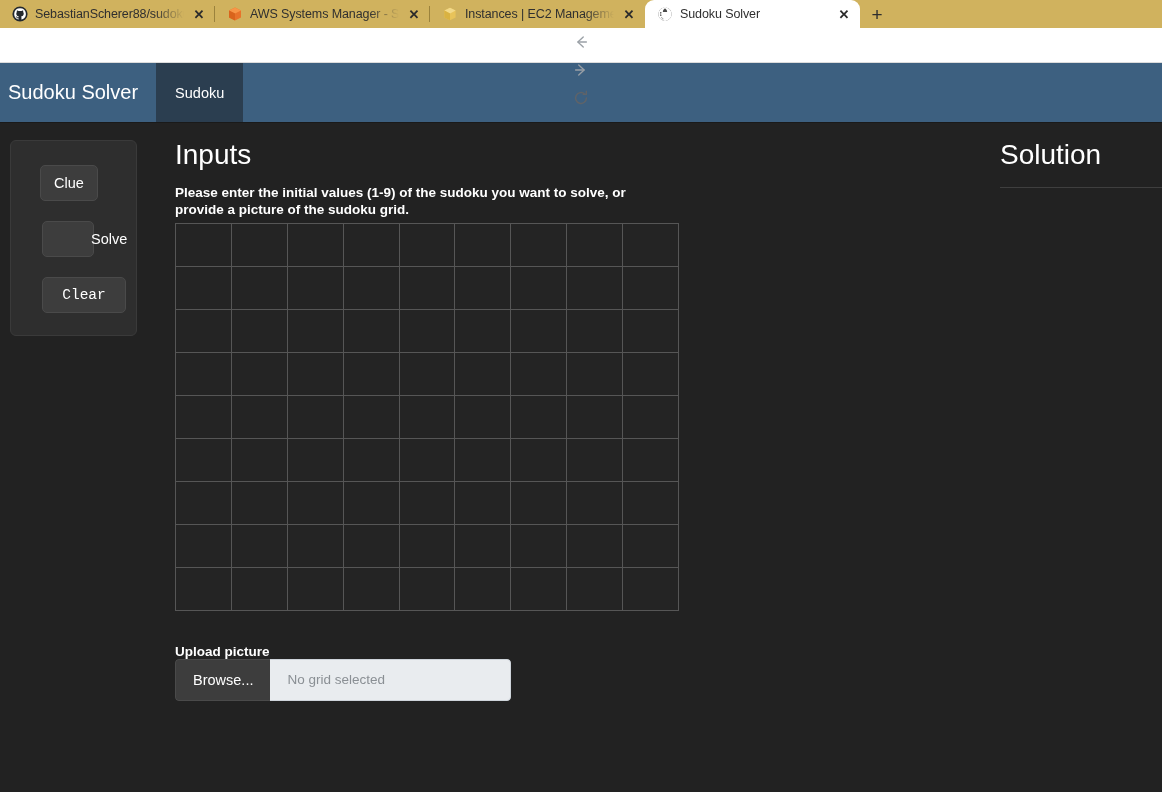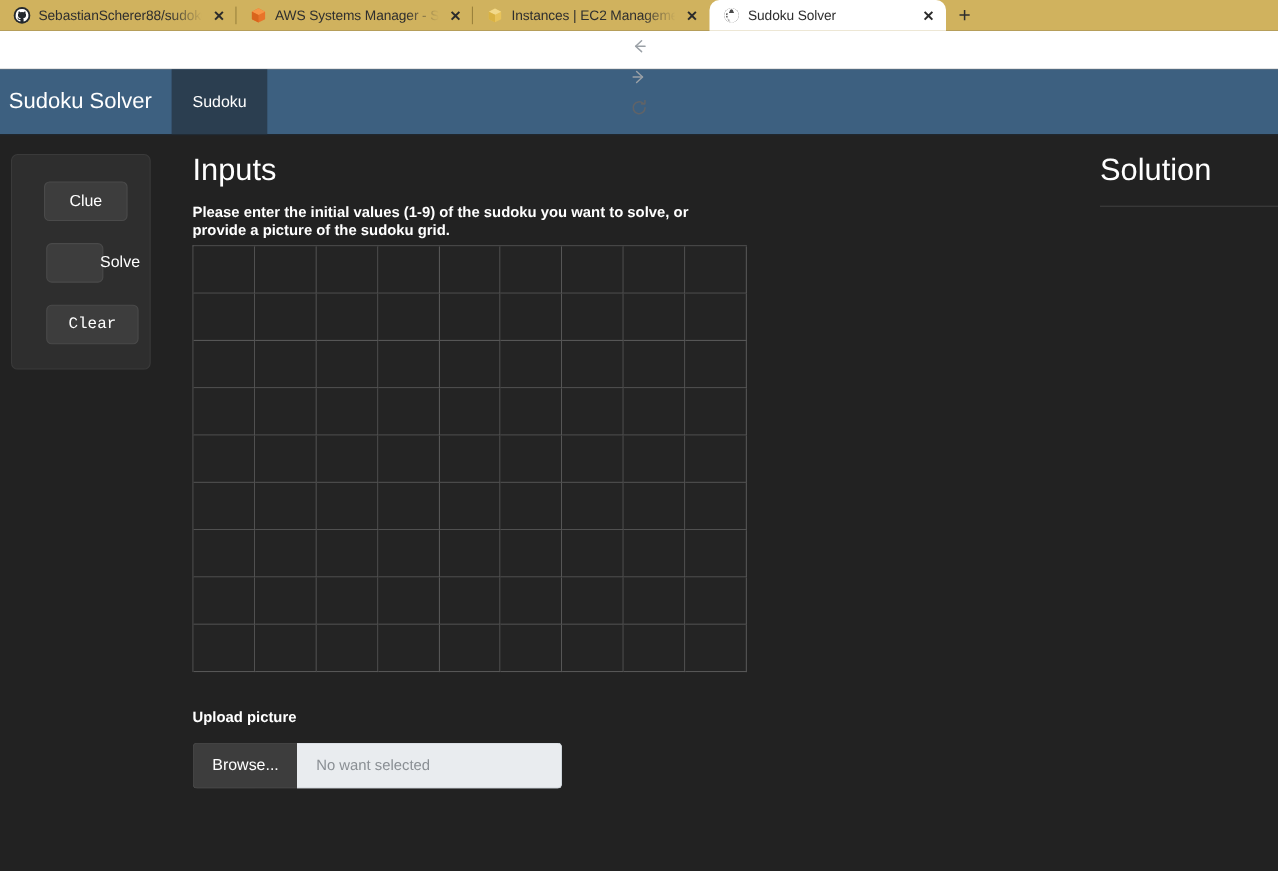--- a/index.html
+++ b/index.html
@@ -163,21 +163,21 @@
     background: #3d3d3d;
     border: 1px solid #4a4a4a;
     border-radius: 5px;
     color: #ffffff;
     font-size: 14.5px;
     font-family: "Liberation Sans", sans-serif;
     padding: 9px 0;
     text-align: center;
     display: block;
   }
-  .sbtn-clue  { width: 76px; margin: 6px 0 0 29px; }
+  .sbtn-clue  { width: 58px; margin: 6px 0 0 29px; }
   .sbtn-solve { width: 52px; margin: 20px 0 0 31px; padding-left: 48px; }
   .sbtn-clear { width: 84px; margin: 20px 0 0 31px; font-family: Liberation Mono, monospace; }
 
   .main {
     flex: 1 1 auto;
     display: flex;
     align-items: flex-start;
     padding-left: 1px;
   }
 
@@ -226,21 +226,21 @@
     align-items: center;
     justify-content: center;
   }
 
   
   .upload-label {
     color: #ffffff;
     font-size: 13.5px;
     font-weight: bold;
     margin-top: 33px;
-    margin-bottom: 16px;
+    margin-bottom: 0;
   }
   .filegroup {
     display: flex;
     align-items: stretch;
     width: 336px;
     height: 42px;
     border-radius: 4px;
     overflow: hidden;
   }
   .browse {
@@ -463,21 +463,21 @@
           <div class="cell"></div>
           <div class="cell"></div>
           <div class="cell"></div>
           <div class="cell"></div>
           <div class="cell"></div>
         </div>
 
       <div class="upload-label">Upload picture</div>
       <div class="filegroup">
         <div class="browse">Browse...</div>
-        <div class="filename">No want selected</div>
+        <div class="filename">No grid selected</div>
       </div>
     </div>
 
     <div class="col-solution">
       <h2 class="section">Solution</h2>
       <div class="hr"></div>
       <div></div>
     </div>
 
   </div>

